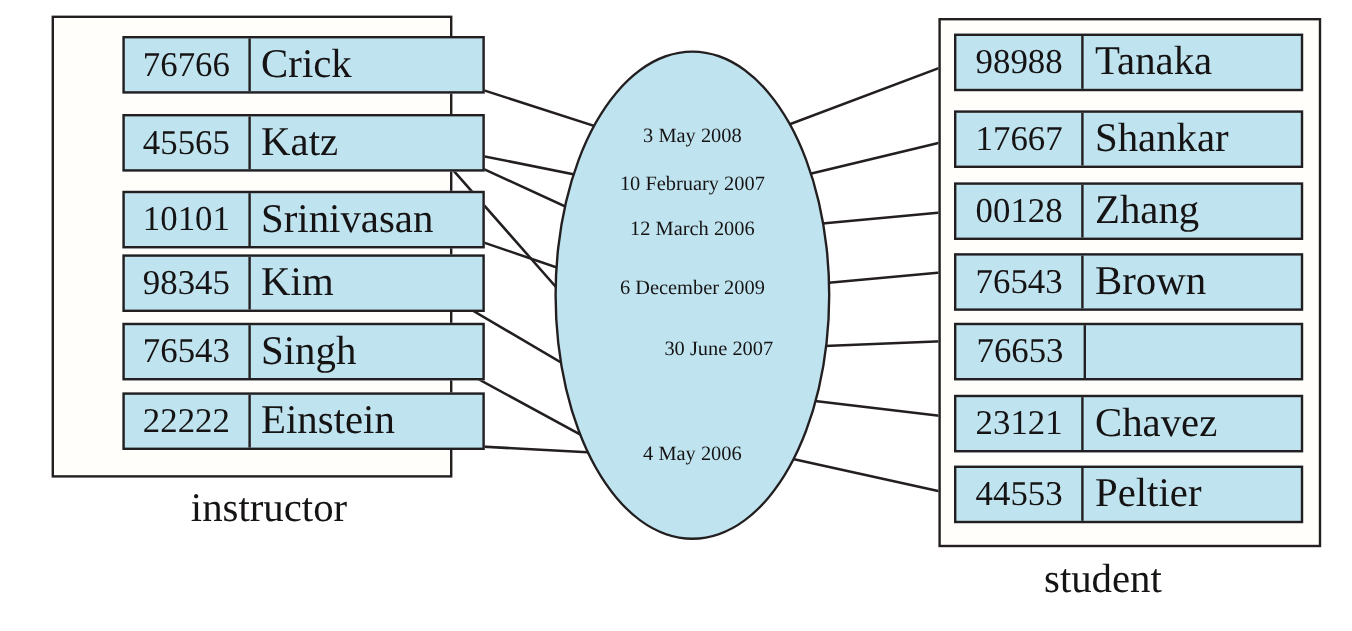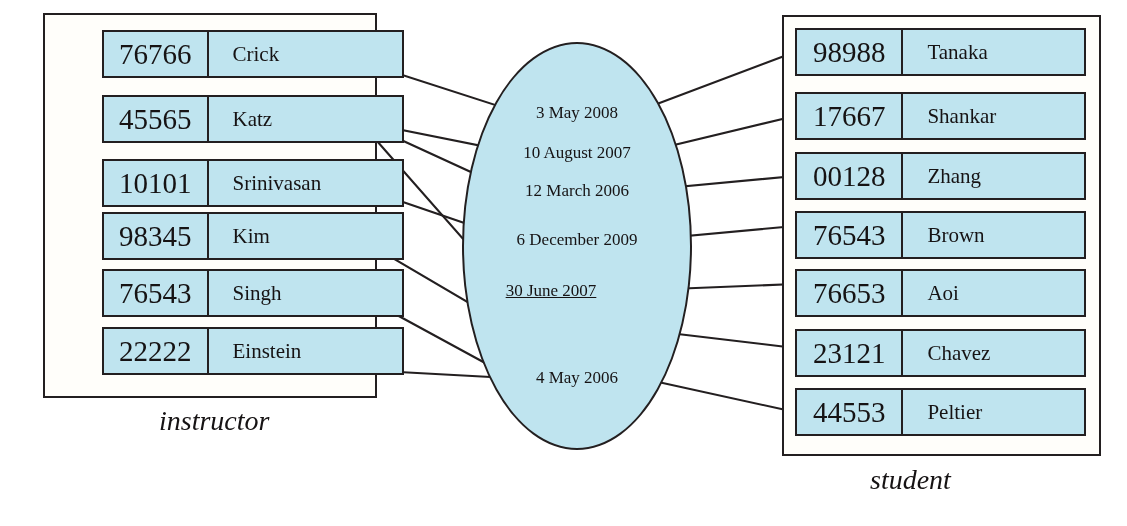--- a/index.html
+++ b/index.html
@@ -50,22 +50,22 @@
     border-right: 2px solid #231f20;
     font-size: 29px;
     color: #161314;
     letter-spacing: 0px;
   }
   .tuple-row .cell-name {
     box-sizing: border-box;
     height: 100%;
     display: flex;
     align-items: center;
-    padding-left: 24px;
-    font-size: 21px;
+    padding-left: 9px;
+    font-size: 34px;
     color: #161314;
     overflow: hidden;
     white-space: nowrap;
   }
   #instructor-rows .tuple-row { left: 60px; width: 302px; margin-left: 42px; }
   #instructor-rows .cell-id   { width: 106px; }
   #instructor-rows .cell-name { width: 196px; }
 
   #student-rows .tuple-row { left: 795px; width: 291px; }
   #student-rows .cell-id   { width: 108px; }
@@ -85,22 +85,21 @@
   .date-label {
     position: absolute;
     font-size: 17px;
     color: #161314;
     white-space: nowrap;
     text-align: center;
     z-index: 5;
   }
   .entity-caption {
     position: absolute;
-    font-size: 28px;
-    font-style: italic;
+    font-size: 34px;
     color: #161314;
     white-space: nowrap;
   }
   #instructor-caption { left: 159px; top: 405px; }
   #student-caption    { left: 870px; top: 464px; }
 </style>
 </head>
 <body>
 
 <div id="canvas">
@@ -171,35 +170,34 @@
     <div class="tuple-row" style="top:152px">
       <div class="cell-id">00128</div>
       <div class="cell-name">Zhang</div>
     </div>
     <div class="tuple-row" style="top:211px">
       <div class="cell-id">76543</div>
       <div class="cell-name">Brown</div>
     </div>
     <div class="tuple-row" style="top:269px">
       <div class="cell-id">76653</div>
-      <div class="cell-name">Aoi</div>
     </div>
     <div class="tuple-row" style="top:329px">
       <div class="cell-id">23121</div>
       <div class="cell-name">Chavez</div>
     </div>
     <div class="tuple-row" style="top:388px">
       <div class="cell-id">44553</div>
       <div class="cell-name">Peltier</div>
     </div>
   </div>
 
   <div class="date-label" style="left:462px; top:103px; width:230px;">3 May 2008</div>
-  <div class="date-label" style="left:462px; top:143px; width:230px;">10 August 2007</div>
+  <div class="date-label" style="left:462px; top:143px; width:230px;">10 February 2007</div>
   <div class="date-label" style="left:462px; top:181px; width:230px;">12 March 2006</div>
   <div class="date-label" style="left:462px; top:230px; width:230px;">6 December 2009</div>
-  <div class="date-label" style="left:436px; top:281px; width:230px;text-decoration:underline;">30 June 2007</div>
+  <div class="date-label" style="left:484px; top:281px; width:230px;">30 June 2007</div>
   <div class="date-label" style="left:462px; top:368px; width:230px;">4 May 2006</div>
 
   <div class="entity-caption" id="instructor-caption">instructor</div>
   <div class="entity-caption" id="student-caption">student</div>
 
 </div>
 
 </body></html>

